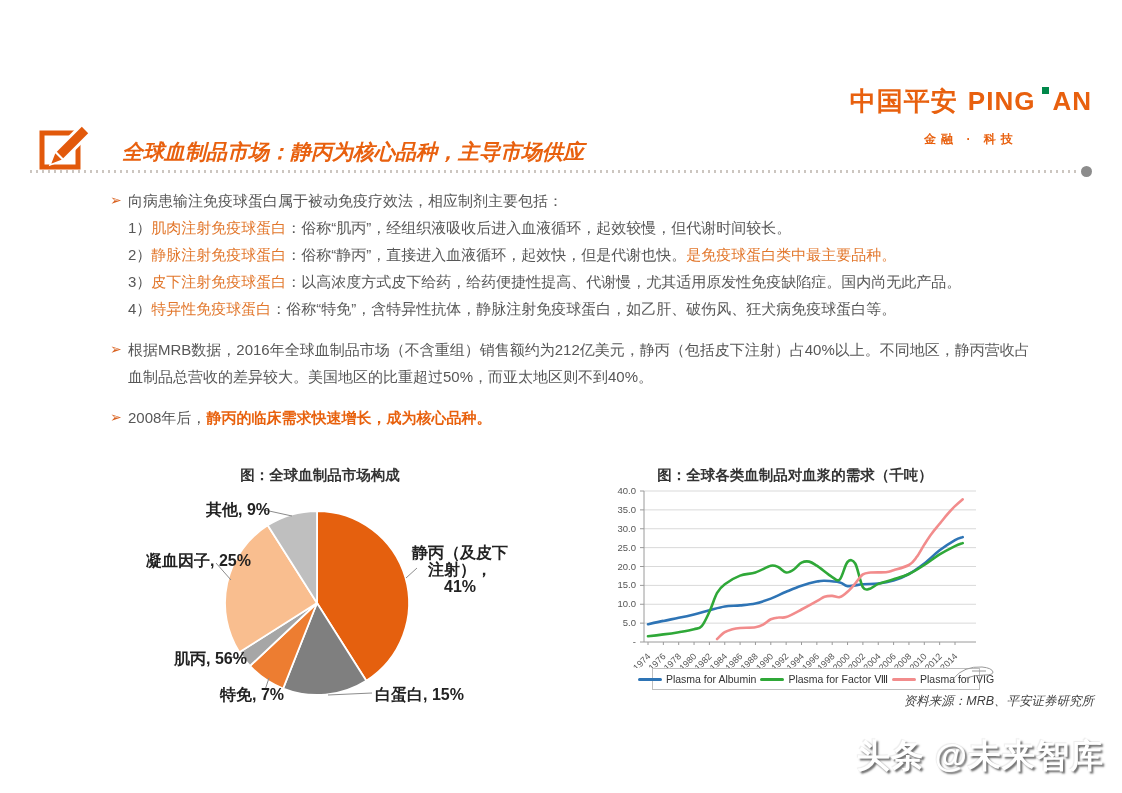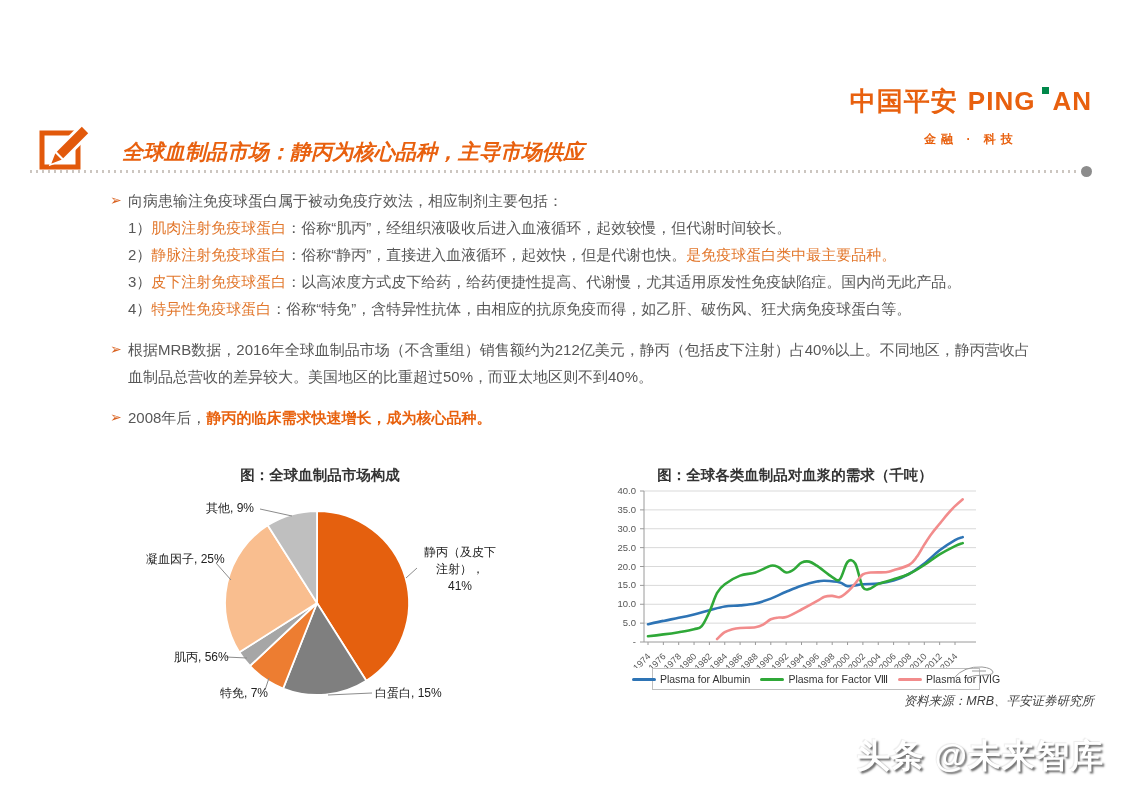--- a/index.html
+++ b/index.html
@@ -33,30 +33,30 @@
   .hl-bold{color:#E8610D;font-weight:bold;}
 
   
   .chart-box{position:absolute;}
   .chart-title{font-weight:bold;color:#333;font-size:14.5px;text-align:center;margin-top:14px;}
   .pie-box{left:140px;top:452px;width:420px;height:285px;}
   .pie-box .chart-title{padding-right:60px;}
   .line-box{left:600px;top:452px;width:430px;height:285px;}
   .line-box .chart-title{padding-right:40px;}
   .pie-svg{position:absolute;left:0;top:40px;}
-  .pie-callout{position:absolute;font-size:12px;font-weight:normal;color:#222;white-space:nowrap;}
+  .pie-callout{position:absolute;font-size:16px;font-weight:bold;color:#222;white-space:nowrap;}
   .co-qita{left:66px;top:48px;}
   .co-ningxue{left:6px;top:99px;}
   .co-jibing{left:34px;top:197px;}
   .co-temian{left:80px;top:233px;}
   .co-baidanbai{left:235px;top:233px;}
   .co-jingbing{left:272px;top:92px;width:96px;white-space:pre-line;text-align:center;line-height:17px;}
   .line-svg{position:absolute;left:0;top:30px;}
   .legend{position:absolute;left:52px;top:216px;width:326px;height:20px;border:1px solid #BFBFBF;
-          display:flex;align-items:center;justify-content:center;gap:10px;font-size:10.5px;color:#333;white-space:nowrap;}
+          display:flex;align-items:center;justify-content:center;gap:4px;font-size:10.5px;color:#333;white-space:nowrap;}
   .leg-item{display:inline-flex;align-items:center;gap:4px;}
   .leg-swatch{display:inline-block;width:24px;height:3px;border-radius:2px;}
 
   .note{position:absolute;left:617px;top:697px;font-size:12.5px;font-style:italic;color:#3F3F3F;}
   .source{position:absolute;right:28px;top:693px;font-size:12.5px;font-style:italic;color:#3F3F3F;}
   .swoosh{position:absolute;left:952px;top:662px;}
 
   .watermark{position:absolute;right:18px;bottom:14px;font-size:33px;font-weight:bold;letter-spacing:1px;
              color:#fff;text-shadow:2px 2px 2px #6e6e6e,-1px -1px 1px #ececec;white-space:nowrap;}
 </style>
@@ -91,21 +91,21 @@
     <div class="item">
       <span>1）</span><span class="term">肌肉注射免疫球蛋白</span><span>：俗称“肌丙”，经组织液吸收后进入血液循环，起效较慢，但代谢时间较长。</span><span class="hl"></span>
     </div>
     <div class="item">
       <span>2）</span><span class="term">静脉注射免疫球蛋白</span><span>：俗称“静丙”，直接进入血液循环，起效快，但是代谢也快。</span><span class="hl">是免疫球蛋白类中最主要品种。</span>
     </div>
     <div class="item">
       <span>3）</span><span class="term">皮下注射免疫球蛋白</span><span>：以高浓度方式皮下给药，给药便捷性提高、代谢慢，尤其适用原发性免疫缺陷症。国内尚无此产品。</span><span class="hl"></span>
     </div>
     <div class="item">
-      <span>4）</span><span class="term">特异性免疫球蛋白</span><span>：俗称“特免”，含特异性抗体，由相应的抗原免疫而得，如乙肝、破伤风、狂犬病免疫球蛋白等。</span><span class="hl"></span>
+      <span>4）</span><span class="term">特异性免疫球蛋白</span><span>：俗称“特免”，含特异性抗体，静脉注射免疫球蛋白，如乙肝、破伤风、狂犬病免疫球蛋白等。</span><span class="hl"></span>
     </div>
     <div class="para mt1">
       <span class="arrow">➢</span><span>根据MRB数据，2016年全球血制品市场（不含重组）销售额约为212亿美元，静丙（包括皮下注射）占40%以上。不同地区，静丙营收占血制品总营收的差异较大。美国地区的比重超过50%，而亚太地区则不到40%。</span>
     </div>
     <div class="para mt2">
       <span class="arrow">➢</span><span>2008年后，</span><span class="hl-bold">静丙的临床需求快速增长，成为核心品种。</span>
     </div>
   </div>
 
   <div class="chart-box pie-box">

